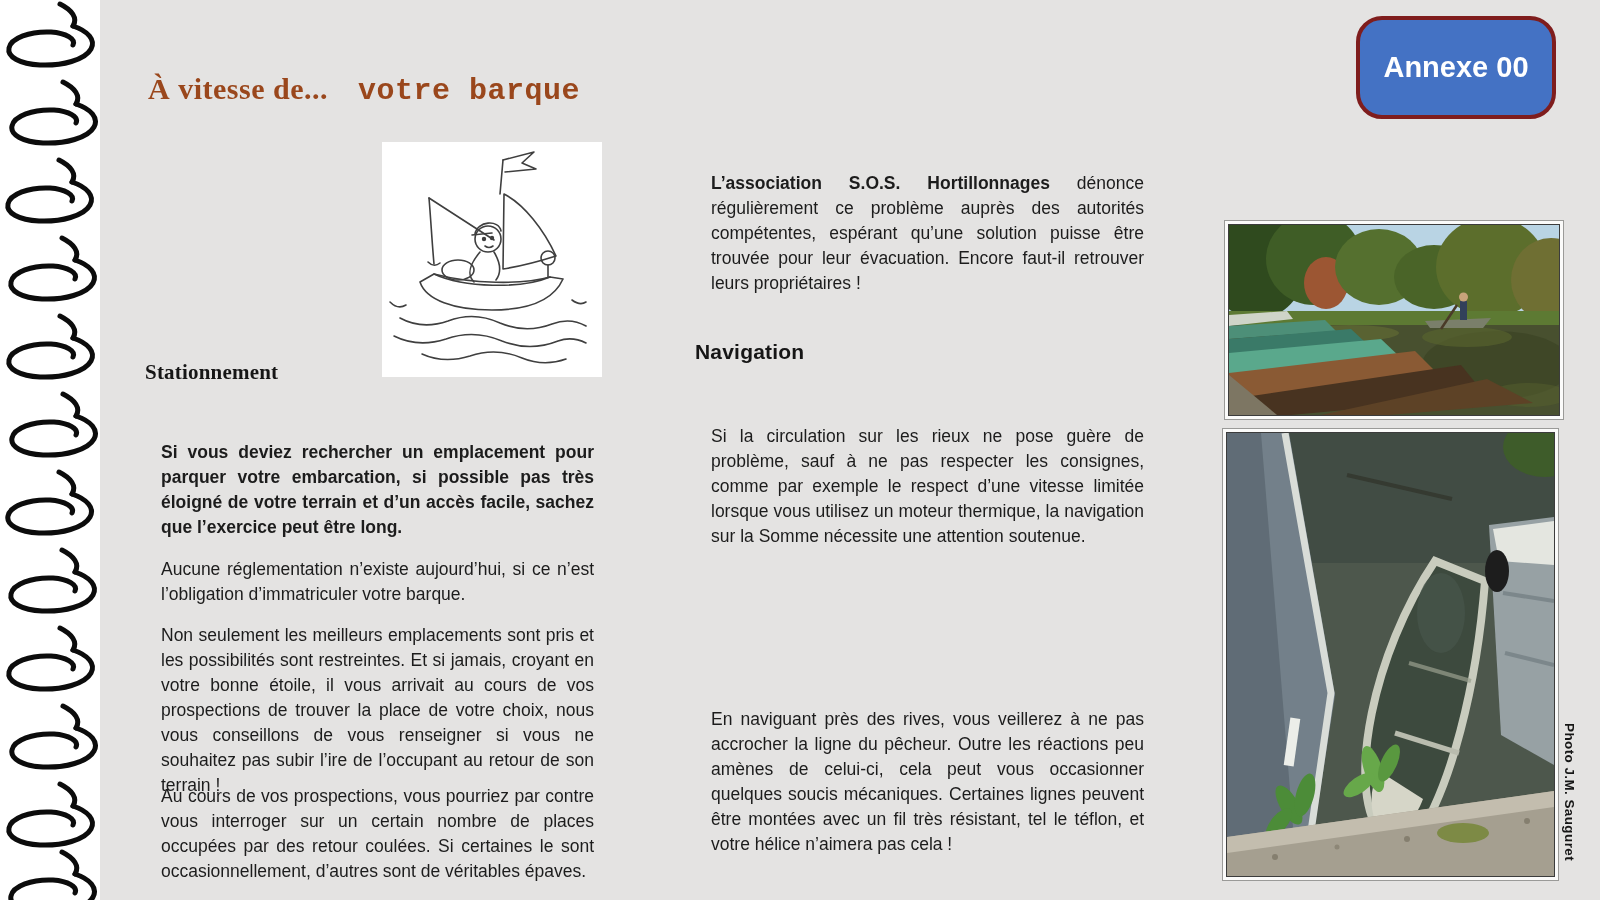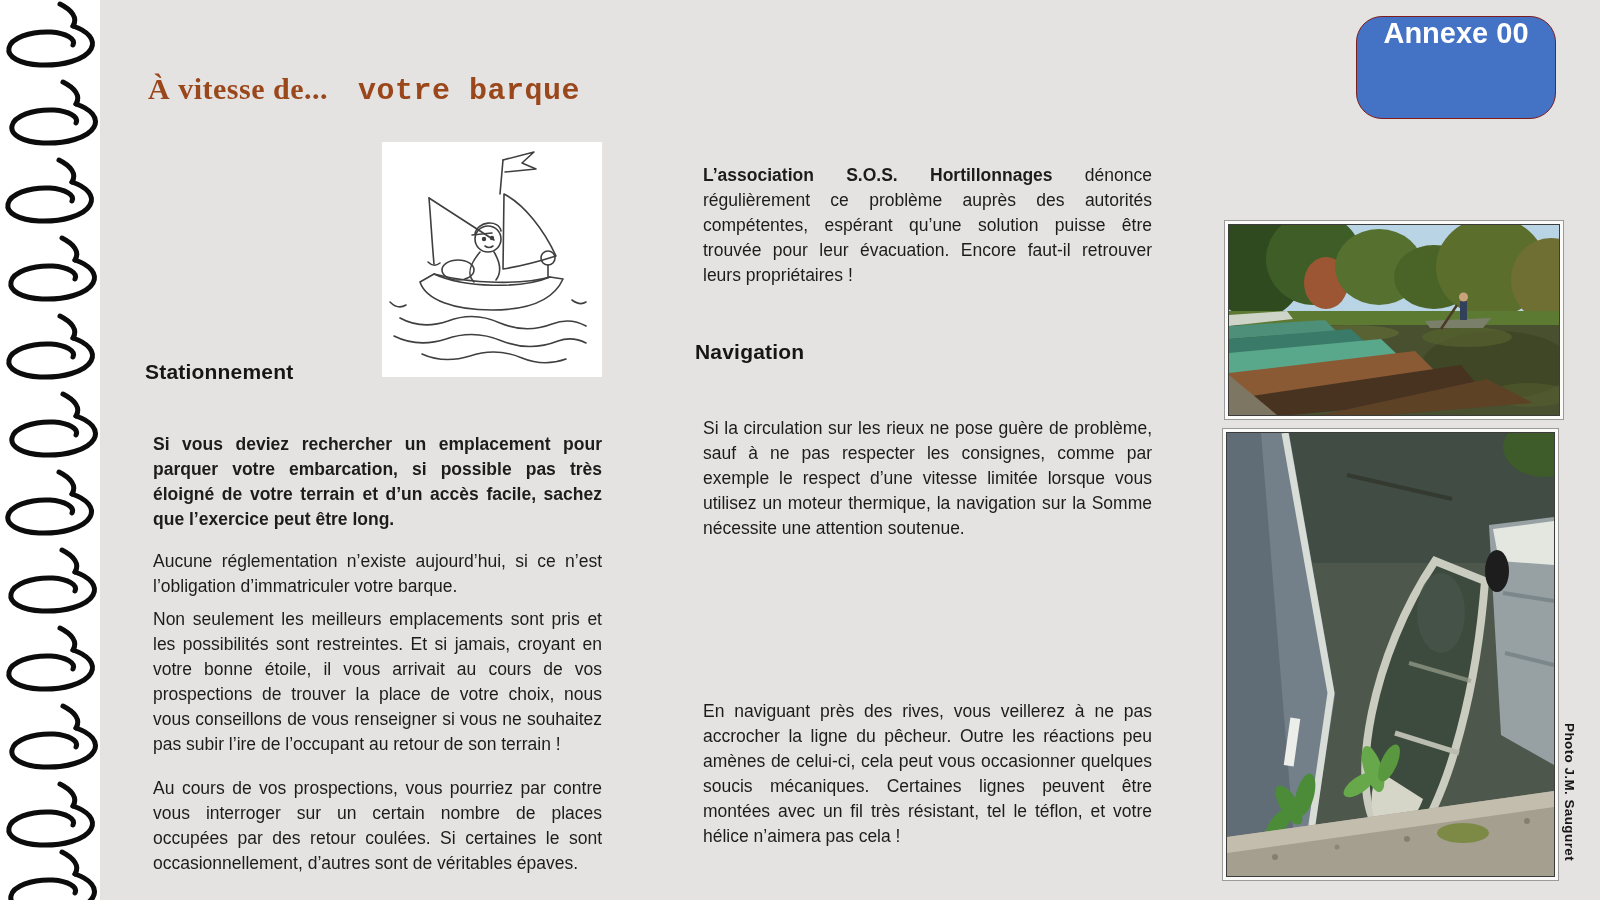--- a/index.html
+++ b/index.html
@@ -19,37 +19,37 @@
   .page-title{
     position:absolute;left:148px;top:72px;
     font-family:"Liberation Serif", serif;
     font-weight:bold;font-size:30px;color:#9a471c;
     letter-spacing:.5px;white-space:nowrap;
   }
   .page-title .part2{margin-left:30px;font-family:Liberation Mono, monospace;}
   
   .badge{
     position:absolute;left:1356px;top:16px;width:200px;height:103px;
-    background:#4472c4;border:1px solid #7f1d1d;border-radius:26px;
+    background:#4472c4;border:4px solid #7f1d1d;border-radius:26px;
     box-sizing:border-box;
-    display:flex;justify-content:center;
+    display:flex;align-items:center;justify-content:center;
     color:#ffffff;font-weight:bold;font-size:29px;
   }
   
   .cartoon{
     position:absolute;left:382px;top:142px;width:220px;height:235px;
     background:#ffffff;
   }
   .cartoon svg{display:block;width:100%;height:100%;}
   
   .block{
     position:absolute;width:465px;
     font-size:17.5px;line-height:25px;text-align:justify;
   }
-  .block p{margin:8px;}
+  .block p{margin:16px;}
   .heading{
     position:absolute;font-size:21px;font-weight:bold;color:#161616;
     letter-spacing:.2px;
   }
   
   .photo{
     position:absolute;background:#fbfbfa;padding:3px;border:1px solid #9a9a98;
   }
   .photo svg{display:block;border:1px solid #3c3c3c;}
   
@@ -134,21 +134,21 @@
     <g>
       <path d="M18,176 q22,12 48,3 q26,-10 52,2 q26,11 52,1 q18,-7 34,2"></path>
       <path d="M12,194 q24,12 52,3 q28,-10 56,2 q28,11 56,0 q14,-5 28,2"></path>
       <path d="M40,212 q22,10 48,2 q26,-9 52,2 q22,9 44,1"></path>
       <path d="M8,160 q8,8 16,3"></path>
       <path d="M190,158 q8,6 14,2"></path>
     </g>
   </svg>
 </div>
 
-<div class="heading" style="left:145px;top:360px;">Stationnement</div>
+<div class="heading" style="left:145px;top:360px;font-family:Liberation Serif, serif;">Stationnement</div>
 <div class="block" style="left:145px;top:424px;font-weight:bold;">
   <p>Si vous deviez rechercher un emplacement pour parquer votre embarcation, si possible pas très éloigné de votre terrain et d’un accès facile, sachez que l’exercice peut être long.</p>
 </div>
 <div class="block" style="left:145px;top:541px;">
   <p>Aucune réglementation n’existe aujourd’hui, si ce n’est l’obligation d’immatriculer votre barque.</p>
   <p>Non seulement les meilleurs emplacements sont pris et les possibilités sont restreintes. Et si jamais, croyant en votre bonne étoile, il vous arrivait au cours de vos prospections de trouver la place de votre choix, nous vous conseillons de vous renseigner si vous ne souhaitez pas subir l’ire de l’occupant au retour de son terrain !</p>
 </div>
 <div class="block" style="left:145px;top:768px;">
   <p>Au cours de vos prospections, vous pourriez par contre vous interroger sur un certain nombre de places occupées par des retour coulées. Si certaines le sont occasionnellement, d’autres sont de véritables épaves.</p>
 </div>

